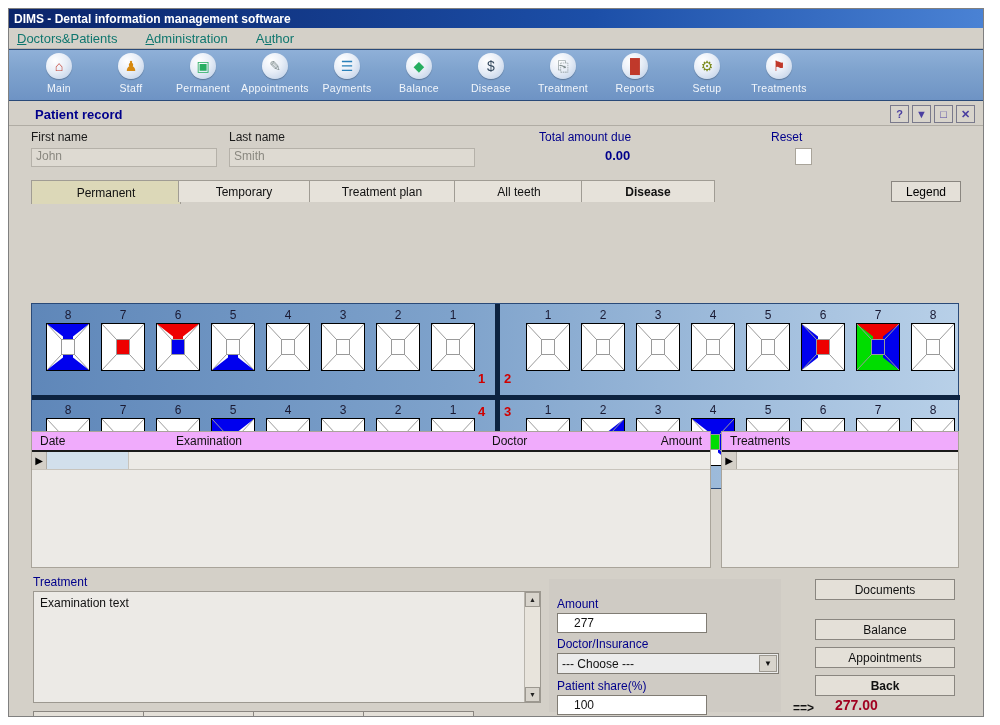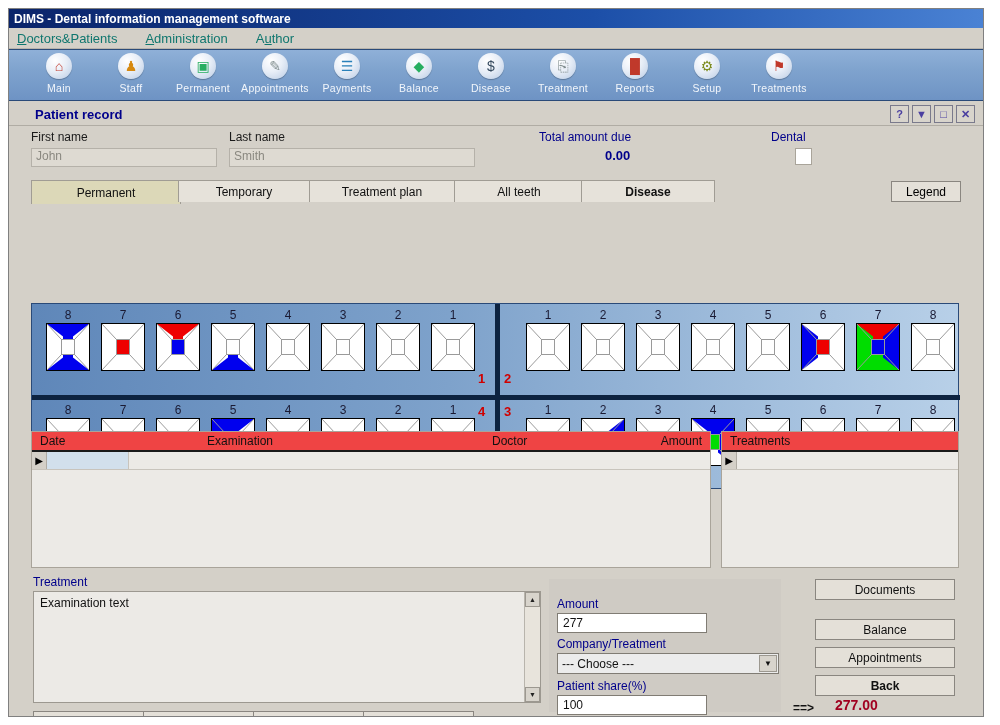--- a/index.html
+++ b/index.html
@@ -230,21 +230,21 @@
   }
   
   .grid {
     position: absolute;
     background: #eceae6;
     border: 1px solid #a9a49a;
     box-sizing: border-box;
   }
   .grid-head {
     height: 18px;
-    background: #ef4444;
+    background: #f0abfc;
     border-bottom: 2px solid #1a1a1a;
     position: relative;
   }
   .gh {
     position: absolute; top: 2px;
     font-size: 12px; color: #111;
   }
   .grid-row {
     height: 17px;
     position: relative;
@@ -314,21 +314,21 @@
   .moneypanel {
     position: absolute;
     background: #cfcbc4;
   }
   .minput {
     position: absolute;
     height: 20px;
     border: 1px solid #807c74;
     background: #ffffff;
     font-size: 12px;
-    padding: 0 5px;
+    padding: 0 16px;
     box-sizing: border-box;
     display: flex; align-items: center;
     color: #111;
   }
   .combo {
     position: absolute;
     height: 21px;
     border: 1px solid #807c74;
     background: #ececec;
     font-size: 12px;
@@ -445,21 +445,21 @@
     <div class="namerow">
       <div class="fl lbl-dark" style="left:22px; top:4px;">First name</div>
       <div class="tinput" style="left:22px; top:22px; width:186px;">John</div>
 
       <div class="fl lbl-dark" style="left:220px; top:4px;">Last name</div>
       <div class="tinput" style="left:220px; top:22px; width:246px;">Smith</div>
 
       <div class="fl lbl-blue" style="left:530px; top:4px;">Total amount due</div>
       <div class="due-amt" style="left:596px; top:22px;">0.00</div>
 
-      <div class="fl lbl-blue" style="left:762px; top:4px;">Dental</div>
+      <div class="fl lbl-blue" style="left:762px; top:4px;">Reset</div>
       <div class="cbx" style="left:786px; top:22px;"></div>
     </div>
 
     <div class="tabstrip" id="tabstrip">
       <div class="legend-btn" style="right:22px;">Legend</div>
     <div class="tab active" style="left: 0px; width: 148px;">
           <span>Permanent</span>
         </div>
         <div class="tab" style="left: 276px; width: 148px;">
           <span>Treatment plan</span>
@@ -1001,21 +1001,21 @@
         </div>
       <div class="qnum" style="left:446px; top:67px;">1</div>
       <div class="qnum" style="left:472px; top:67px;">2</div>
       <div class="qnum" style="left:446px; top:100px;">4</div>
       <div class="qnum" style="left:472px; top:100px;">3</div>
     </div>
 
     <div class="grid" style="left:22px; top:328px; width:680px; height:137px;">
       <div class="grid-head">
         <div class="gh" style="left:8px;">Date</div>
-        <div class="gh" style="left:144px;margin-left:31px;">Examination</div>
+        <div class="gh" style="left:144px;">Examination</div>
         <div class="gh" style="left:460px;">Doctor</div>
         <div class="gh" style="right:8px;">Amount</div>
       </div>
       <div class="grid-row">
         <div class="rowmark">▶</div>
         <div class="cell-sel"></div>
       </div>
     </div>
 
     <div class="grid" style="left:712px; top:328px; width:238px; height:137px;">
@@ -1041,21 +1041,21 @@
         <div class="btn" style="width: 111px; height: 21px; margin-right: -1px;">Clear</div>
         <div class="btn" style="width: 111px; height: 21px; margin-right: -1px;">Save</div>
         <div class="btn" style="width: 111px; height: 21px; margin-right: -1px;">Treatments</div>
         <div class="btn" style="width: 111px; height: 21px; margin-right: -1px;">X-ray</div>
       </div>
 
     <div class="moneypanel" style="left:540px; top:476px; width:232px; height:133px;">
       <div class="tr-lbl" style="left:8px; top:18px;">Amount</div>
       <div class="minput" style="left:8px; top:34px; width:150px;">277</div>
 
-      <div class="tr-lbl" style="left:8px; top:58px;">Company/Treatment</div>
+      <div class="tr-lbl" style="left:8px; top:58px;">Doctor/Insurance</div>
       <div class="combo" style="left:8px; top:74px; width:222px;">
         <span>--- Choose ---</span>
         <span class="arrow">▼</span>
       </div>
 
       <div class="tr-lbl" style="left:8px; top:100px;">Patient share(%)</div>
       <div class="minput" style="left:8px; top:116px; width:150px;">100</div>
     </div>
 
     <div class="arrowtxt" style="left:784px; top:598px;">==&gt;</div>

